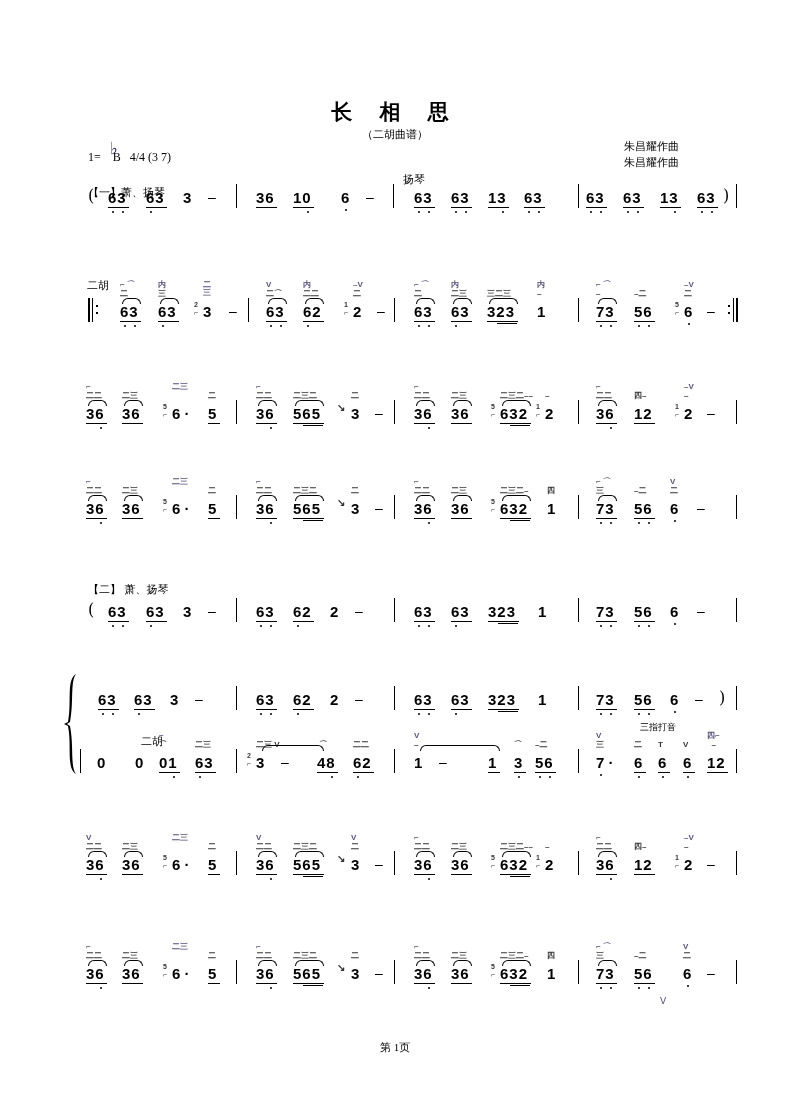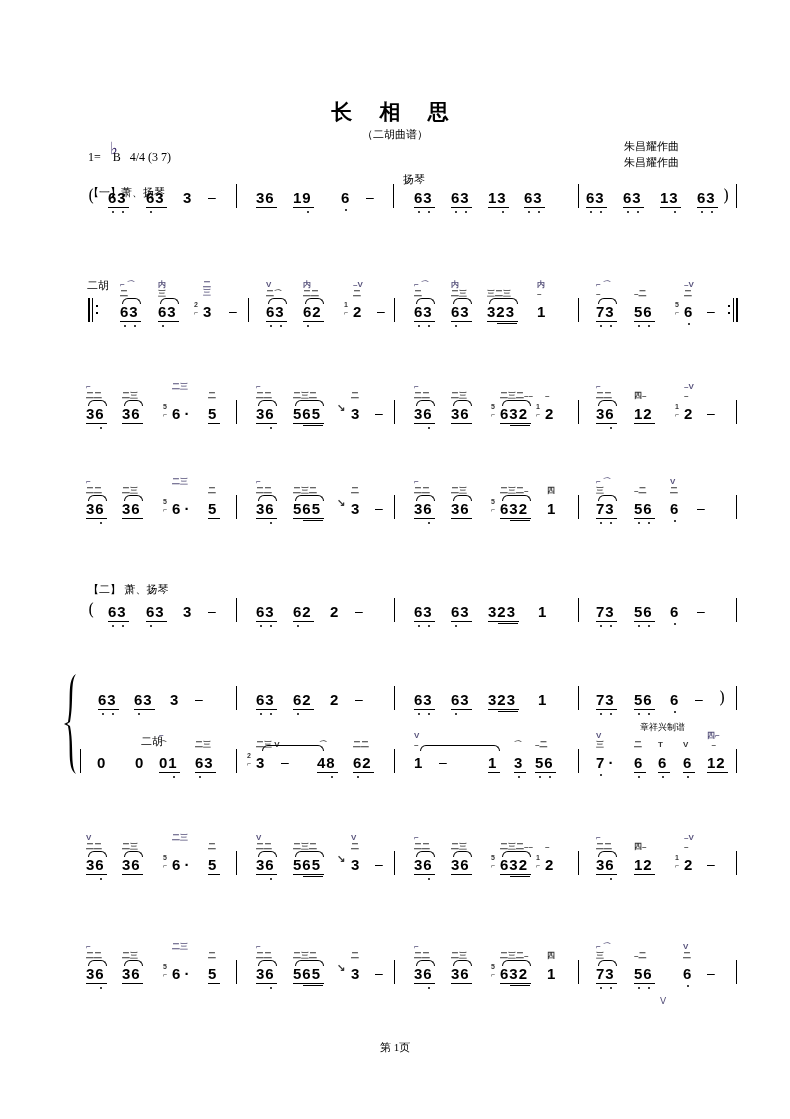--- a/index.html
+++ b/index.html
@@ -37,21 +37,21 @@
 <div class="abs key"><span>1=</span><span>    </span><span>B   4/4 (3 7)</span></div>
 <div class="flat">♭</div>
 <div class="abs credit" style="top:139px">朱昌耀作曲</div>
 <div class="abs credit" style="top:155px">朱昌耀作曲</div>
 
 <div class="abs section" style="left:88px;top:185px">【一】萧、扬琴</div>
 <div class="abs label" style="left:403px;top:172px">扬琴</div>
 <div class="abs label" style="left:87px;top:278px">二胡</div>
 <div class="abs section" style="left:88px;top:582px">【二】 萧、扬琴</div>
 <div class="abs label" style="left:141px;top:734px">二胡</div>
-<div class="abs label" style="left:640px;top:721px;font-size:9px">章祥兴制谱</div>
+<div class="abs label" style="left:640px;top:721px;font-size:9px">三指打音</div>
 
 <svg class="abs brace" viewBox="0 0 18 104">
   <path d="M14 2 C4 8 10 30 6 50 L2 52 L6 54 C10 74 4 96 14 102 C8 94 12 74 8 54 L5 52 L8 50 C12 30 8 10 14 2 Z" fill="#000"></path>
 </svg>
 
 <div id="score">
     <div class="abs paren" style="left:88px;top:186px;">(</div>
     <div class="grp note" style="left:108px;top:190px;width:21px;">
       <span class="digits">63</span>
       <div class="u1" style="top:17px;width:21px;"></div>
@@ -66,21 +66,21 @@
     <div class="grp note" style="left:183px;top:190px;width:11.5px;">
       <span class="digits">3</span>
     </div>
     <div class="abs dash" style="left:208px;top:189px;">–</div>
     <div class="bar" style="left:236px;top:184px;height:24px;"></div>
     <div class="grp note" style="left:256px;top:190px;width:21px;">
       <span class="digits">36</span>
       <div class="u1" style="top:17px;width:21px;"></div>
     </div>
     <div class="grp note" style="left:293px;top:190px;width:21px;">
-      <span class="digits">19</span>
+      <span class="digits">10</span>
       <div class="u1" style="top:17px;width:21px;"></div>
       <div class="dot" style="top:21px;left:13.5px;"></div>
     </div>
     <div class="grp note" style="left:341px;top:190px;width:11.5px;">
       <span class="digits">6</span>
       <div class="dot" style="top:19px;left:4px;"></div>
     </div>
     <div class="abs dash" style="left:366px;top:189px;">–</div>
     <div class="bar" style="left:393px;top:184px;height:24px;"></div>
     <div class="grp note" style="left:414px;top:190px;width:21px;">

